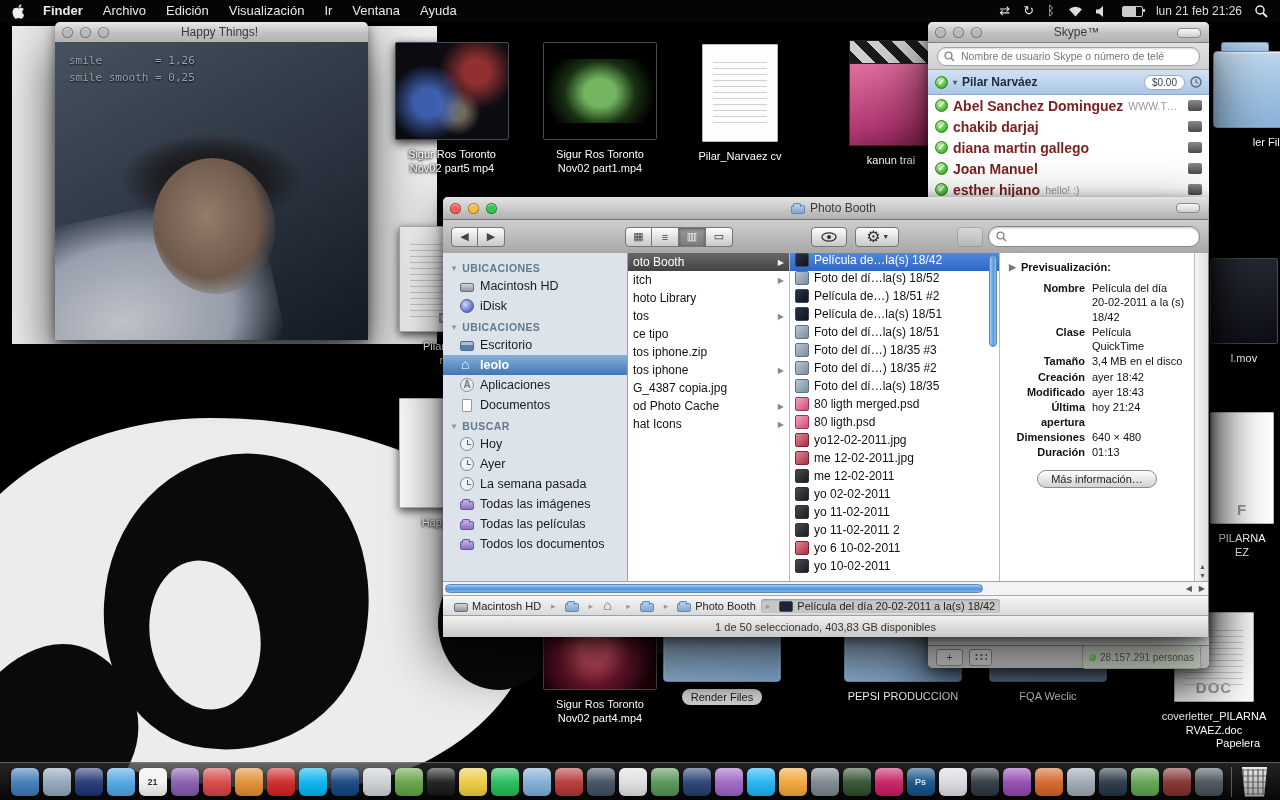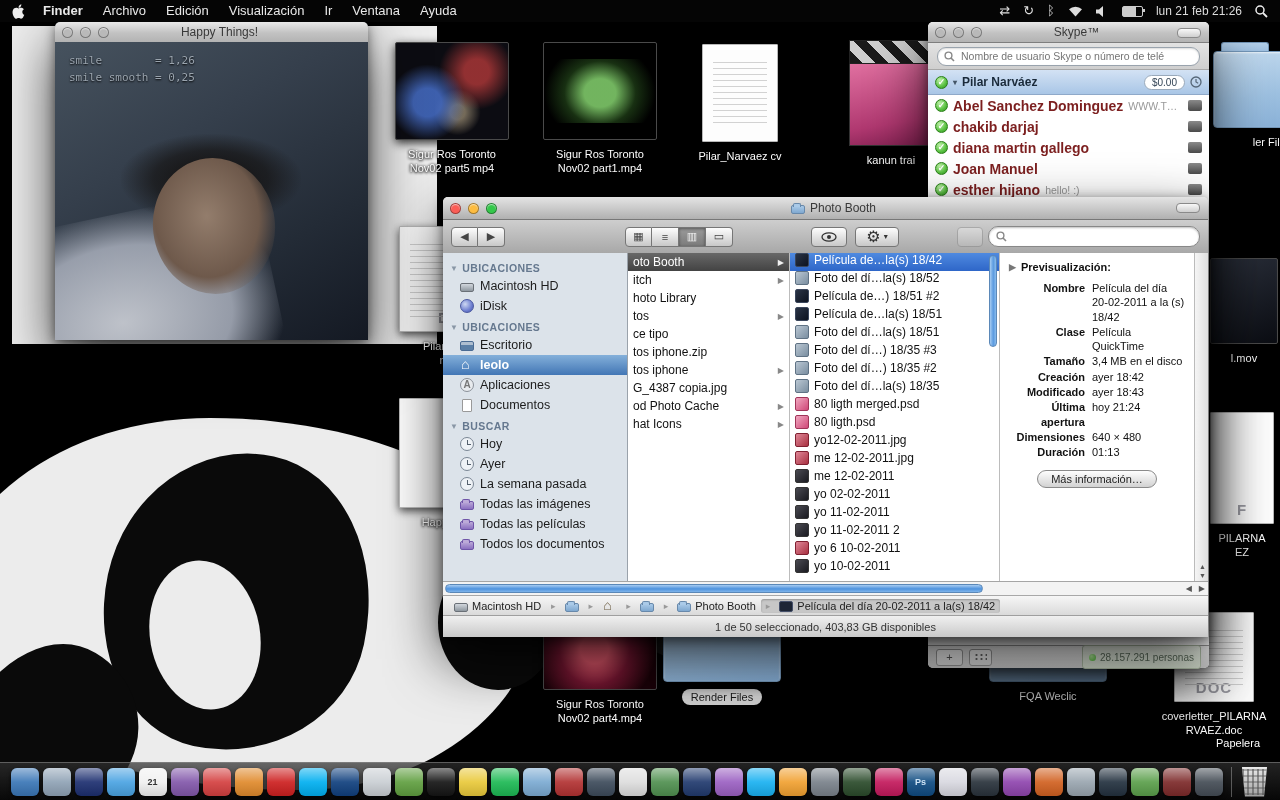--- a/index.html
+++ b/index.html
@@ -286,20 +286,26 @@
     <div class="vt v4"></div>
     <div class="dlabel">
         <span>Sigur Ros Toronto</span>
         <span>Nov02 part4.mp4</span>
       </div>
   </div>
   <div class="desk p-render">
     <div class="folder"></div>
     <div class="dlabel">
         <span class="pill">Render Files</span>
+      </div>
+  </div>
+  <div class="desk p-pepsi">
+    <div class="folder"></div>
+    <div class="dlabel">
+        <span>PEPSI PRODUCCION</span>
       </div>
   </div>
   <div class="desk p-fqa">
     <div class="folder"></div>
     <div class="dlabel">
         <span>FQA Weclic</span>
       </div>
   </div>
   <div class="dlabel trash-label">Papelera</div>
 

